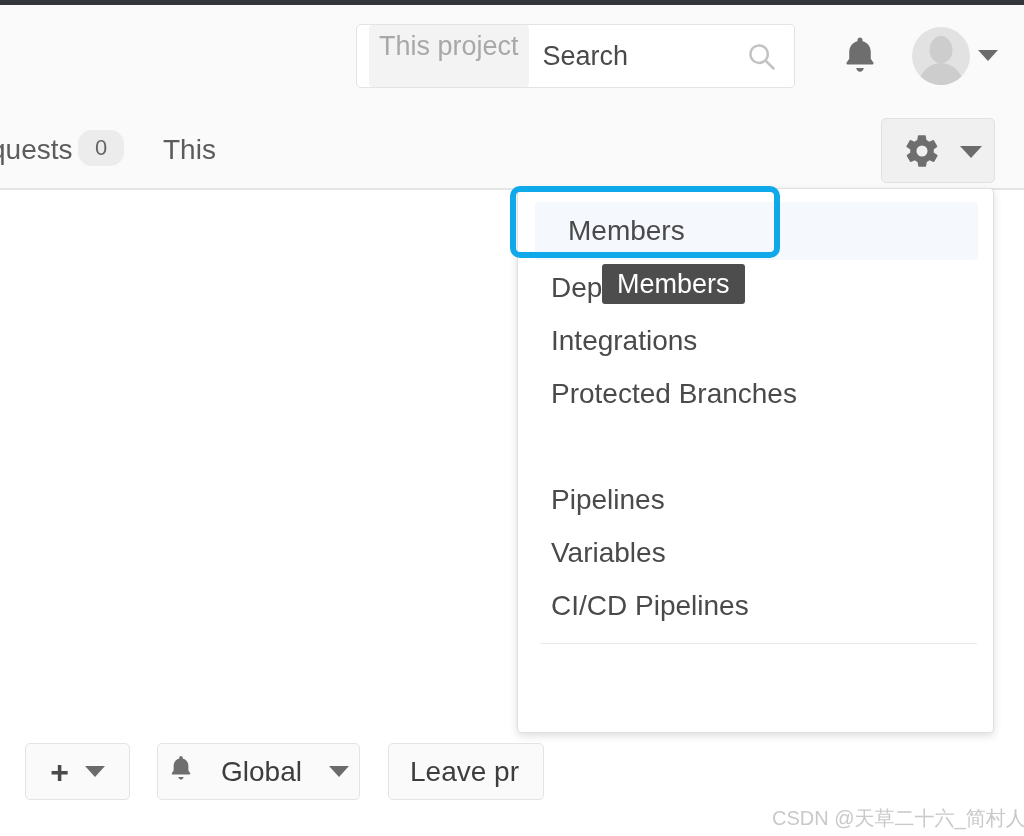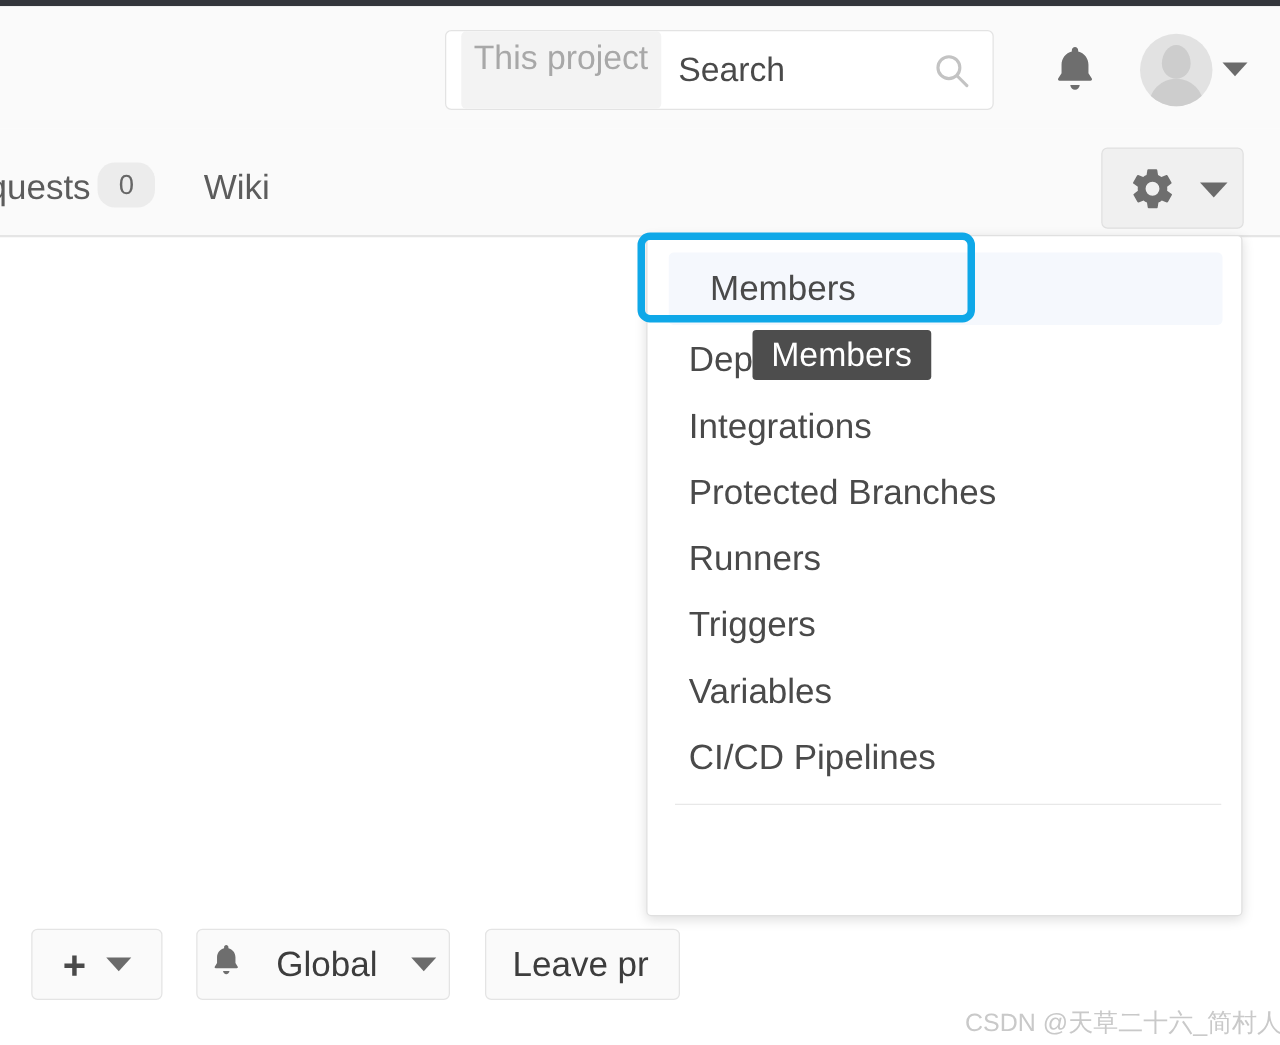--- a/index.html
+++ b/index.html
@@ -247,21 +247,21 @@
       <div class="head"></div>
       <div class="body"></div>
     </div>
     <div class="avatar-caret"></div>
   </div>
 
   <div class="navrow"></div>
 
   <div class="nav-tab requests">quests</div>
   <div class="nav-badge">0</div>
-  <div class="nav-tab wiki">Wiki</div>
+  <div class="nav-tab wiki">This</div>
 
   <div class="gear-btn">
     <span class="gear-icon-wrap">
       <svg width="38" height="38" viewBox="0 0 24 24" fill="#6e6e6e">
         <path d="M19.4 13a7.8 7.8 0 000-2l2.1-1.6a.5.5 0 00.1-.6l-2-3.5a.5.5 0 00-.6-.2l-2.5 1a7.6 7.6 0 00-1.7-1l-.4-2.6a.5.5 0 00-.5-.4h-4a.5.5 0 00-.5.4l-.4 2.6c-.6.2-1.2.6-1.7 1l-2.5-1a.5.5 0 00-.6.2l-2 3.5a.5.5 0 00.1.6L4.6 11a7.8 7.8 0 000 2l-2.1 1.6a.5.5 0 00-.1.6l2 3.5c.1.2.4.3.6.2l2.5-1c.5.4 1.1.8 1.7 1l.4 2.6c0 .3.2.4.5.4h4c.3 0 .5-.1.5-.4l.4-2.6c.6-.2 1.2-.6 1.7-1l2.5 1c.2.1.5 0 .6-.2l2-3.5a.5.5 0 00-.1-.6L19.4 13zM12 15.5A3.5 3.5 0 1112 8.5a3.5 3.5 0 010 7z"></path>
       </svg>
     </span>
     <span class="gear-caret"></span>
   </div>
 
@@ -289,22 +289,21 @@
       </div>
     </div>
 
   </div>
 
   <div class="dropdown">
     <div class="dd-item active" style="top:13px">Members</div>
     <div class="dd-item" style="top:72px">Dep</div>
     <div class="dd-item" style="top:125px">Integrations</div>
     <div class="dd-item" style="top:178px">Protected Branches</div>
-    <div class="dd-item" style="top:231px">Runners</div>
-    <div class="dd-item" style="top:284px">Triggers</div>
+    <div class="dd-item" style="top:284px">Pipelines</div>
     <div class="dd-item" style="top:337px">Variables</div>
     <div class="dd-item" style="top:390px">CI/CD Pipelines</div>
 
     <div class="dd-sep"></div>
 
   </div>
 
   <div class="focus-ring"></div>
 
   <div class="tooltip">Members</div>

